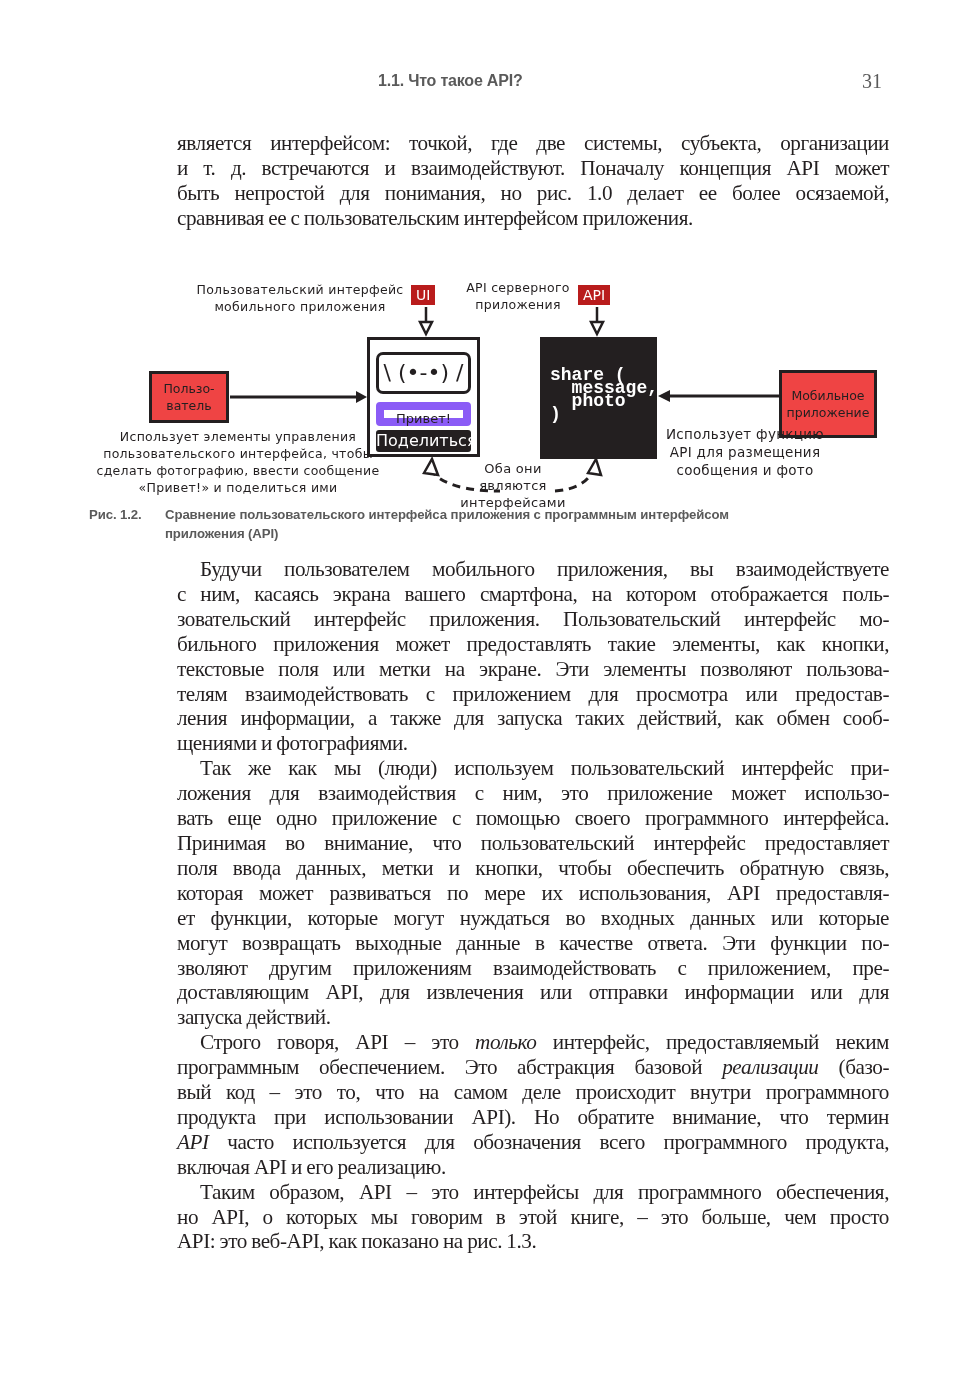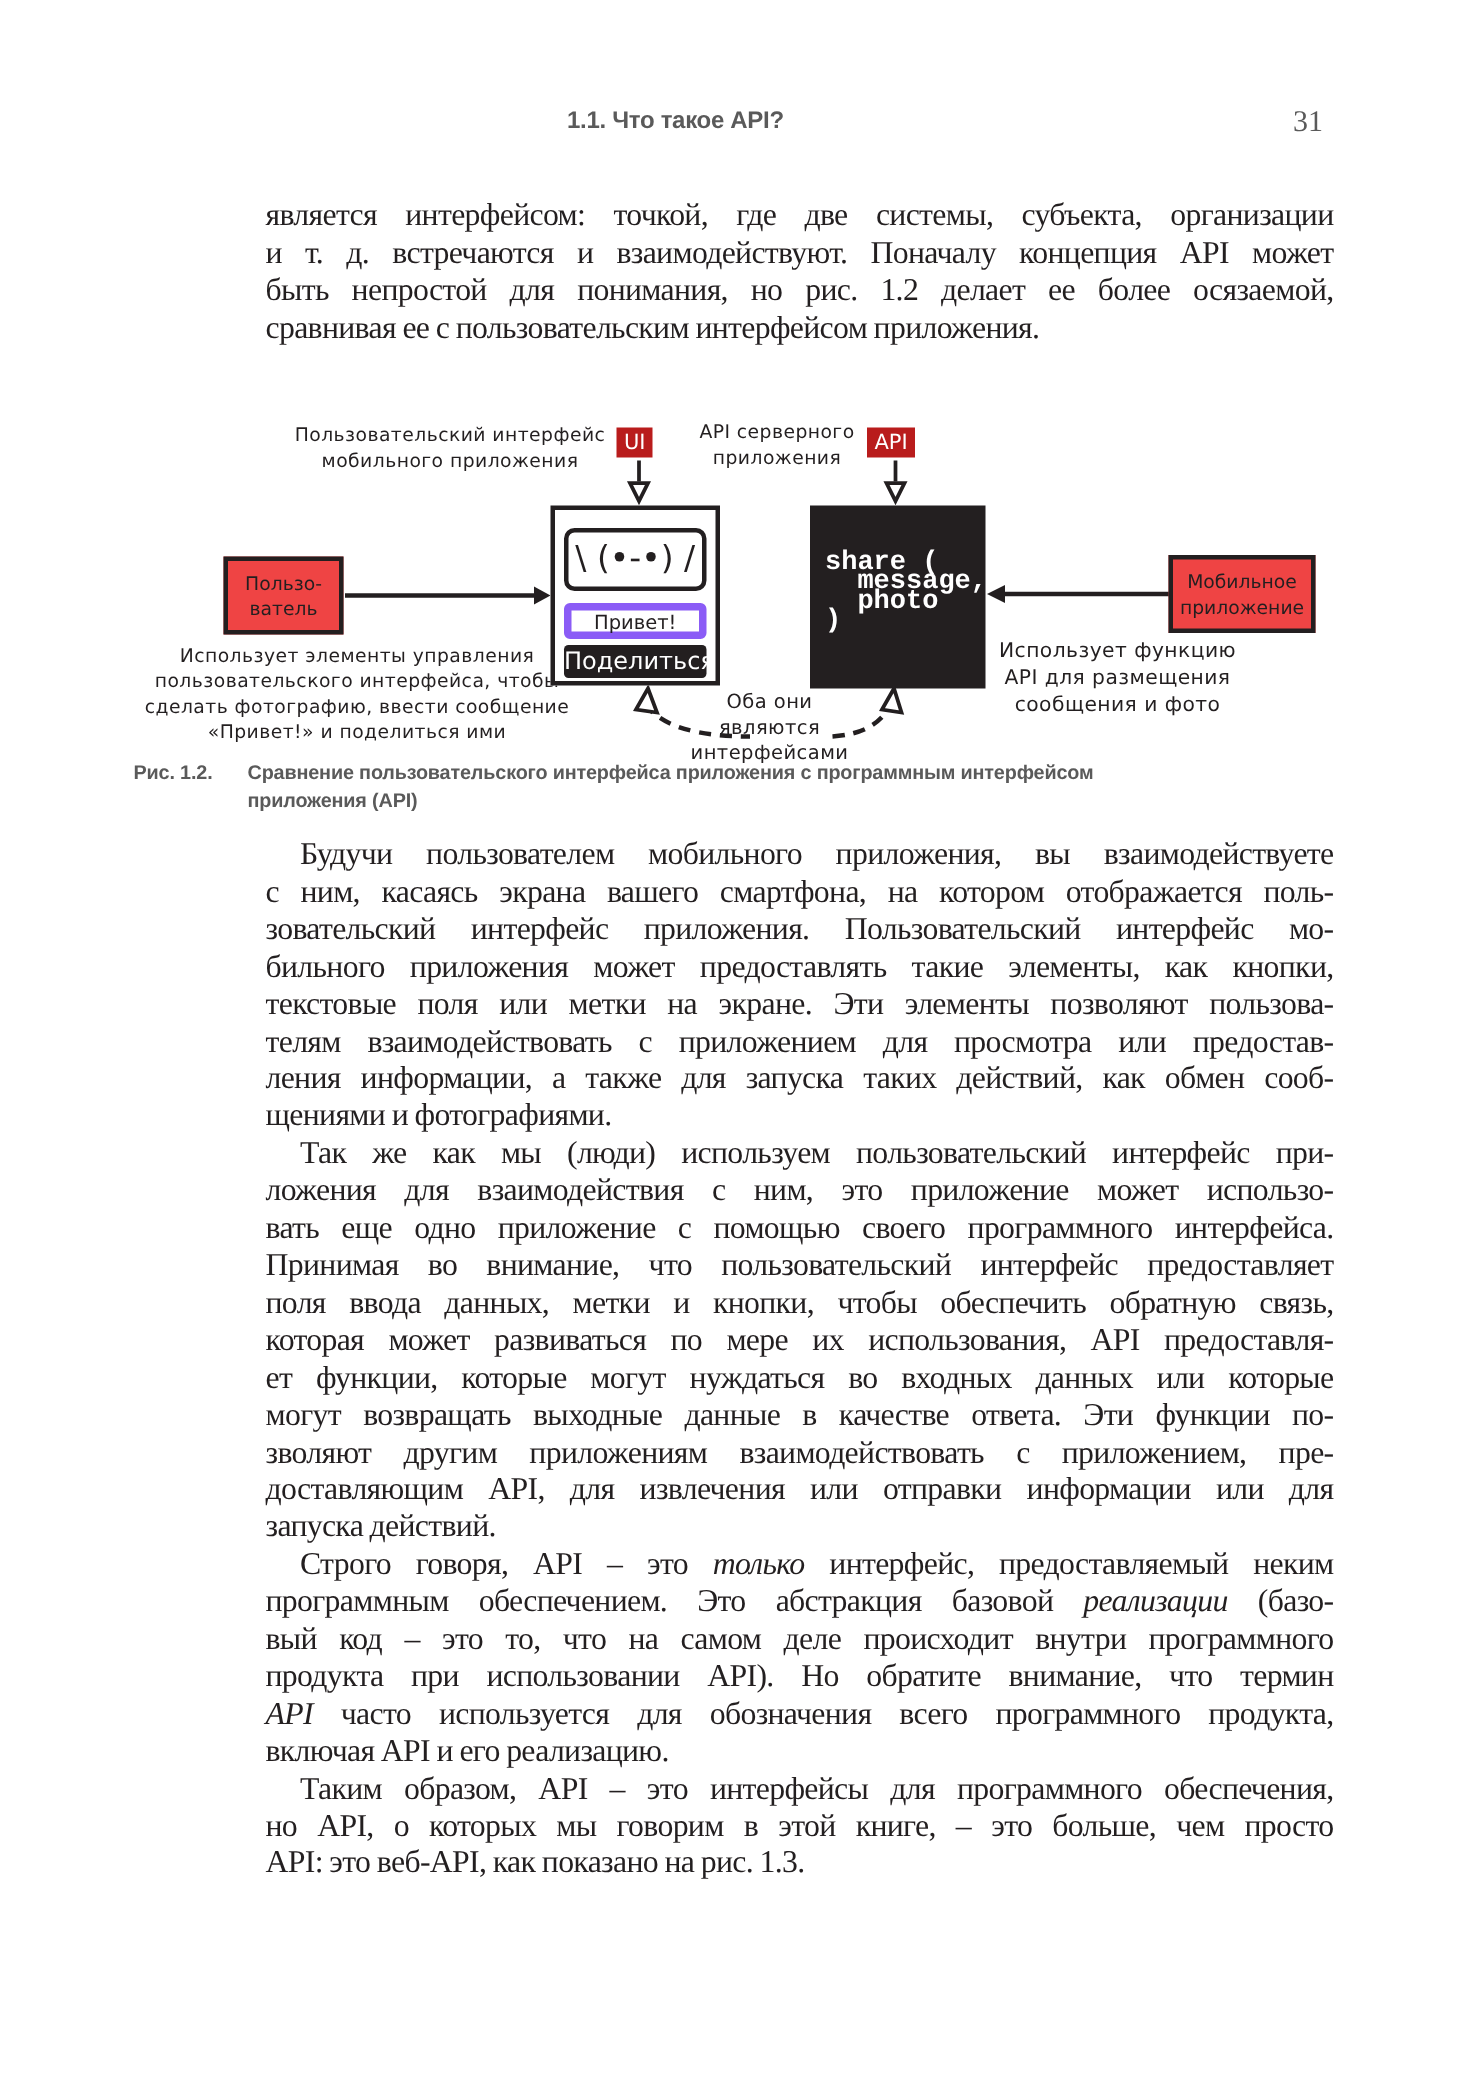--- a/index.html
+++ b/index.html
@@ -45,21 +45,21 @@
       position: absolute; left: 367px; top: 308px; width: 113px; height: 120px;
       border: 3px solid #231f20; box-sizing: border-box; background: #fff;
     }
     .face {
       position: absolute; left: 6px; top: 12px; width: 95px; height: 42px;
       border: 3px solid #231f20; border-radius: 7px; box-sizing: border-box;
       font-family: "DejaVu Sans", sans-serif; font-size: 22px; text-align: center; line-height: 36px;
     }
     .hello {
       position: absolute; left: 6px; top: 62px; width: 95px; height: 24px;
-      border: 5px solid #8b5cf6; border-radius: 4px; box-sizing: border-box;
+      border: 8px solid #8b5cf6; border-radius: 4px; box-sizing: border-box;
       font-family: "DejaVu Sans", sans-serif; font-size: 13px; text-align: center; line-height: 18px;
     }
     .share-btn {
       position: absolute; left: 6px; top: 90px; width: 95px; height: 22px;
       background: #231f20; color: #fff; border-radius: 3px; box-sizing: border-box;
       font-family: "DejaVu Sans", sans-serif; font-size: 16px; text-align: center; line-height: 22px;
     }
     .api-block {
       position: absolute; left: 540px; top: 308px; width: 117px; height: 122px;
       background: #231f20; color: #ffffff;
@@ -77,21 +77,21 @@
   </style>
 </head>
 <body>
 
 <div class="running-head">1.1. Что такое API?</div>
 <div class="page-number">31</div>
 
 <div class="body-text" style="top:131px;">
   <span class="line">является интерфейсом: точкой, где две системы, субъекта, организации</span>
   <span class="line">и т. д. встречаются и взаимодействуют. Поначалу концепция API может</span>
-  <span class="line">быть непростой для понимания, но рис. 1.2 делает ее более осязаемой,</span>
+  <span class="line">быть непростой для понимания, но рис. 1.0 делает ее более осязаемой,</span>
   <span class="line last">сравнивая ее с пользовательским интерфейсом приложения.</span>
 </div>
 
 <div class="figure">
   <svg width="974" height="500" style="position:absolute;left:0;top:0;">
 
     <line x1="426" y1="278" x2="426" y2="292" stroke="#231f20" stroke-width="2.5"></line>
     <polygon points="420,293 432,293 426,305" fill="#fff" stroke="#231f20" stroke-width="2.5"></polygon>
 
     <line x1="597" y1="278" x2="597" y2="292" stroke="#231f20" stroke-width="2.5"></line>
@@ -139,21 +139,21 @@
     <div class="face">\ (•-•) /</div>
     <div class="hello">Привет!</div>
     <div class="share-btn">Поделиться</div>
   </div>
 
   <div class="api-block">share (
   message,
   photo
 )</div>
 
-  <div class="box" style="left:779px; top:341px; width:98px; height:52px;">
+  <div class="box" style="left:779px; top:341px; width:98px; height:68px;">
     <div>
       <div>Мобильное</div>
       <div>приложение</div>
     </div>
   </div>
 
   <div class="hand" style="left:660px; top:396px; width:170px; font-size:13.5px; line-height:18px;">
     <div>Использует функцию</div>
     <div>API для размещения</div>
     <div>сообщения и фото</div>

